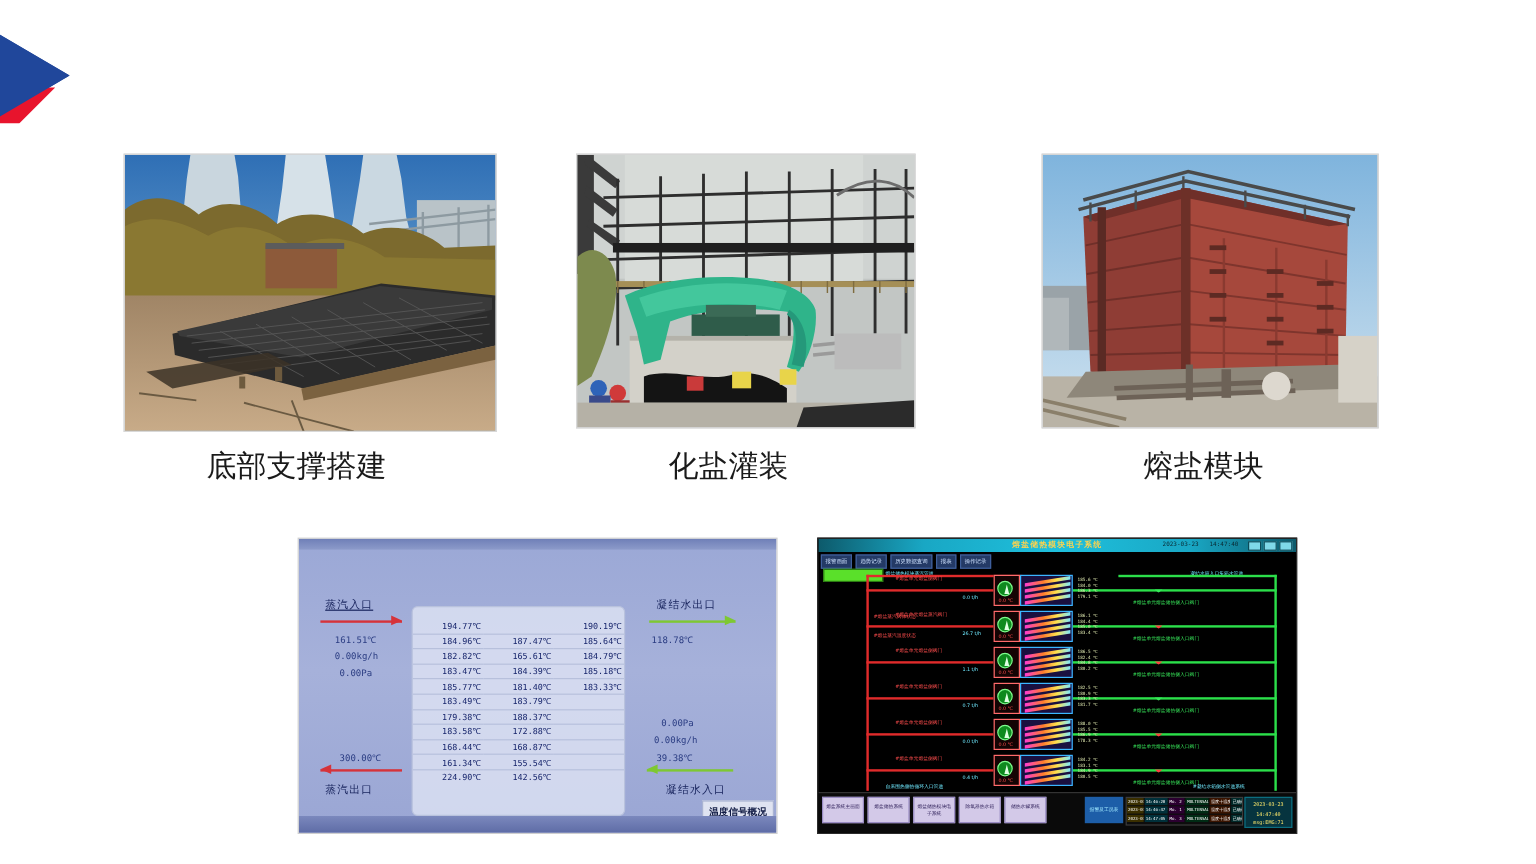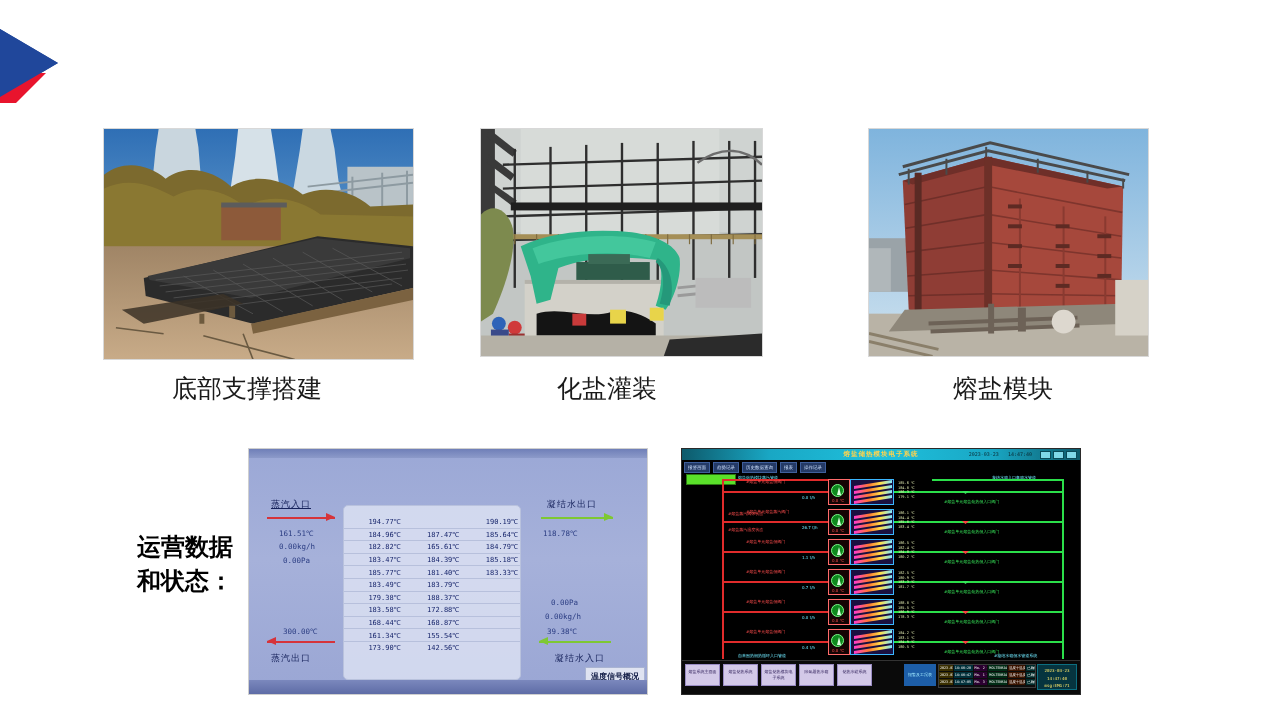--- a/index.html
+++ b/index.html
@@ -494,24 +494,20 @@
         </g>
         <rect x="248" y="152" width="33" height="56" fill="#d6d2c8"></rect>
       </svg>
     </div>
   </div>
 
   <div class="caption cap-1">底部支撑搭建</div>
   <div class="caption cap-2">化盐灌装</div>
   <div class="caption cap-3">熔盐模块</div>
 
-  <div class="side-label">
-    <span>运营数据</span>
-    <span class="l2">和状态：</span>
-  </div>
 
   <div class="hmi">
     <div class="hmi-topstrip"></div>
 
     <div class="hmi-body">
 
       <div class="hlabel" style="left:22px; top:10px;text-decoration:underline;">蒸汽入口</div>
       <div class="arrow red" style="left:18px; top:28px; width:68px;">
         <span class="shaft"></span>
           <span class="head"></span>
@@ -574,21 +570,21 @@
                 <td>168.44℃</td>
                 <td>168.87℃</td>
                 <td></td>
               </tr>
               <tr>
                 <td>161.34℃</td>
                 <td>155.54℃</td>
                 <td></td>
               </tr>
               <tr>
-                <td>173.90℃</td>
+                <td>224.90℃</td>
                 <td>142.56℃</td>
                 <td></td>
               </tr>
             </tbody>
         </table>
       </div>
 
       <div class="arrow red-left" style="left:18px; top:152px; width:68px;">
         <span class="shaft"></span>
           <span class="head"></span>

